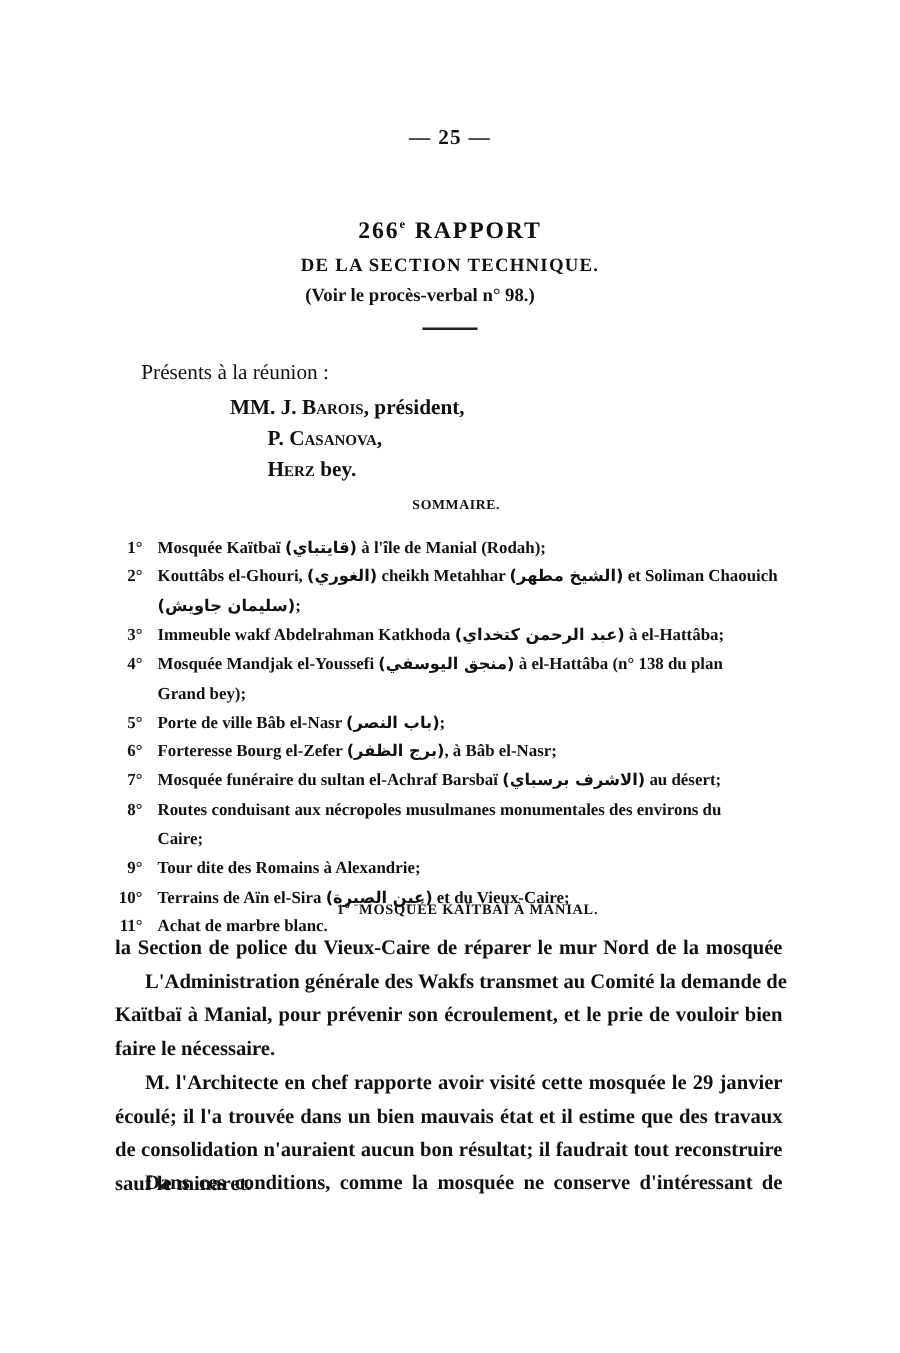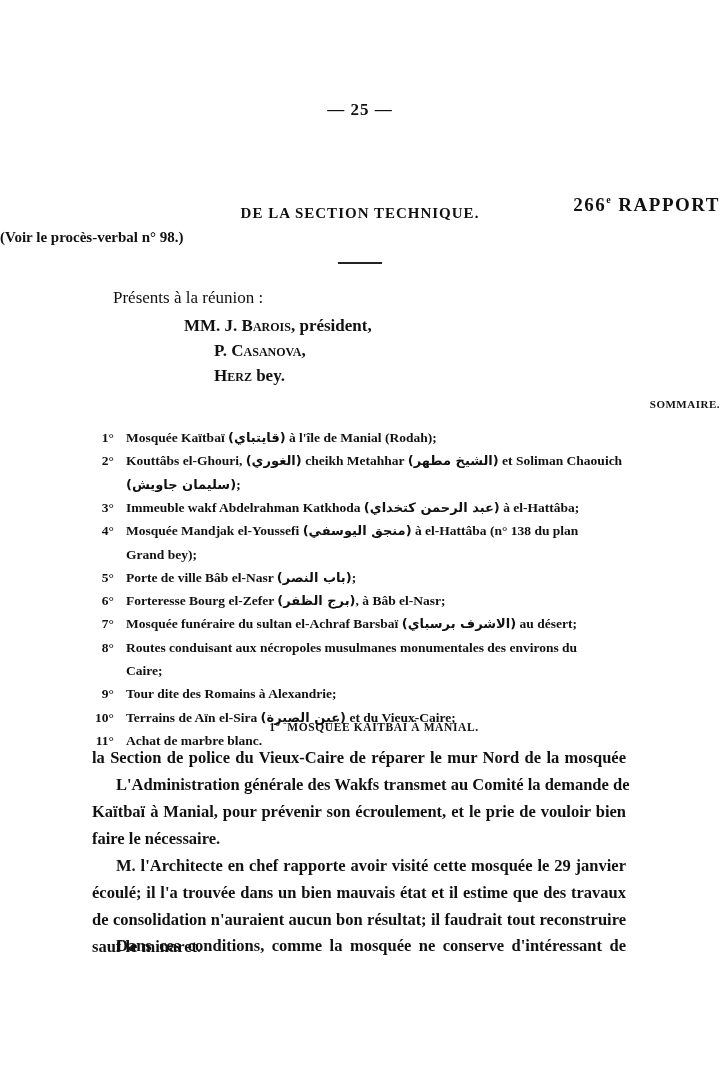--- a/index.html
+++ b/index.html
@@ -7,45 +7,45 @@
     width: 720px; height: 1082px; position: relative; overflow: hidden;
     font-family: "Liberation Serif", "DejaVu Serif", serif;
     color: #111;
   }
   .page { position: absolute; left: 0; top: 0; width: 720px; height: 1082px; }
   .pagenum {
     position: absolute; top: 100px; left: 0; width: 720px; text-align: center;
     font-size: 17px; font-weight: bold; letter-spacing: 1px;
   }
   .title {
-    position: absolute; top: 174px; left: 0; width: 720px; text-align: right;
-    font-size: 19px; font-weight: bold; letter-spacing: 1.5px; margin-top: 20px;
+    position: absolute; top: 174px; left: 0; width: 720px; text-align: center;
+    font-size: 19px; font-weight: bold; letter-spacing: 1.5px;
   }
   .title sup { font-size: 10px; vertical-align: 8px; }
   .subtitle {
     position: absolute; top: 205px; left: 0; width: 720px; text-align: center;
     font-size: 15px; font-weight: bold; letter-spacing: 1px;
   }
   .ref {
-    position: absolute; top: 229px; left: 0; width: 672px; text-align: left;
+    position: absolute; top: 229px; left: 0; width: 672px; text-align: center;
     font-size: 15px; font-weight: bold;
   }
   .rule {
     position: absolute; top: 262px; left: 338px; width: 44px; height: 2px; background: #222;
   }
   .presents {
     position: absolute; top: 288px; left: 113px; font-size: 17px; font-weight: normal;
   }
   .member { position: absolute; font-size: 17px; font-weight: bold; }
   .sc { font-variant: small-caps; }
   .m1 { top: 316px; left: 184px; }
   .m2 { top: 341px; left: 214px; }
   .m3 { top: 366px; left: 214px; }
   .sommaire {
-    position: absolute; top: 398px; left: 0; width: 720px; text-align: right;
+    position: absolute; top: 398px; left: 0; width: 720px; text-align: center;
     font-size: 11px; font-weight: bold; letter-spacing: 0.5px; padding-left: 10px; box-sizing: border-box;
   }
   .toc { position: absolute; left: 0; top: 0; }
   .toc-item { position: absolute; font-size: 13.5px; font-weight: bold; white-space: nowrap; }
   .toc-num { position: absolute; width: 24px; text-align: right; }
   .toc-text { position: absolute; left: 30px; }
   .ar { font-family: "DejaVu Sans", sans-serif; font-weight: bold; font-size: 13px; }
   .section-head {
     position: absolute; top: 719px; left: 0; width: 720px; text-align: center;
     font-size: 11.5px; font-weight: bold; letter-spacing: 0.6px; padding-left: 28px; box-sizing: border-box;

